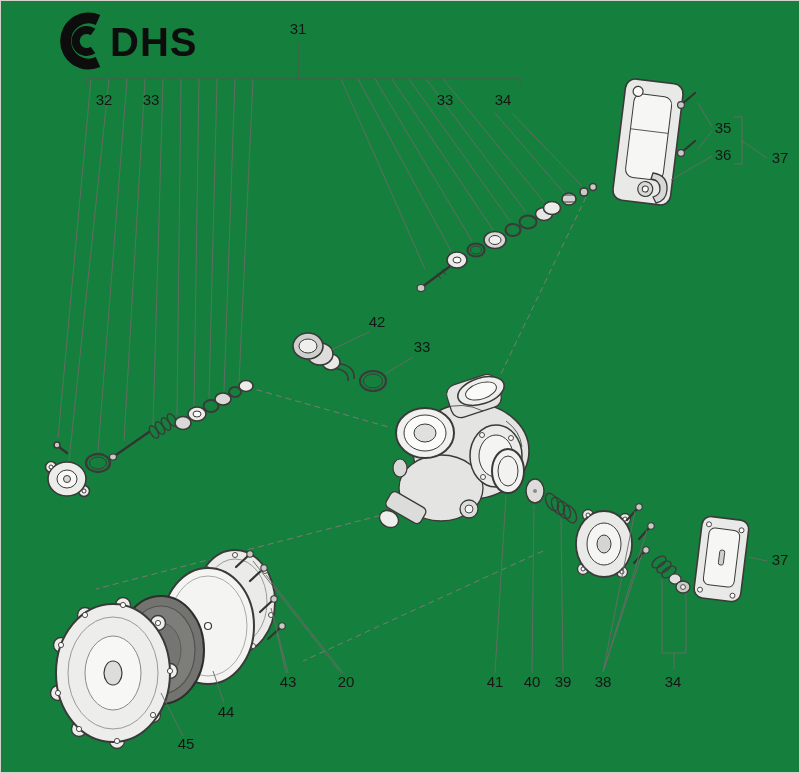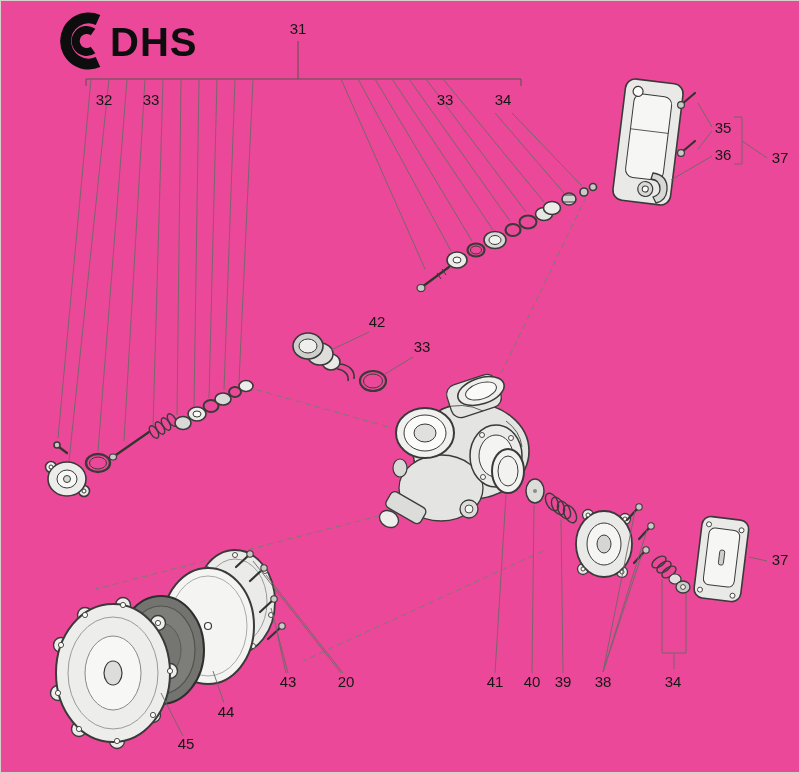--- a/index.html
+++ b/index.html
@@ -1,18 +1,18 @@
 <!DOCTYPE html>
 <html><head>
 <meta charset="utf-8">
 <style>
   html,body{margin:0;padding:0;background:#ffffff;}
   .page{
     position:relative;width:800px;height:773px;
-    background:#ec4899;border:1px solid #d6d2cb;box-sizing:border-box;
+    background:#15803d;border:1px solid #d6d2cb;box-sizing:border-box;
     font-family:"Liberation Sans",sans-serif;overflow:hidden;
   }
   svg{display:block}
   .plabel{font-family:"Liberation Sans",sans-serif;font-size:15px;fill:#161614;text-anchor:middle}
   .logotext{font-family:"Liberation Sans",sans-serif;font-size:40px;font-weight:bold;fill:#0d0d0d;letter-spacing:1px}
   .ld{stroke:#6a6a66;stroke-width:0.9;fill:none}
   .ld2{stroke:#55554f;stroke-width:1;fill:none}
   .dash{stroke:#7a7a74;stroke-width:1;stroke-dasharray:6 4;fill:none}
   .sc{stroke:#33332f;stroke-width:2.2;stroke-linecap:round}
 </style>

